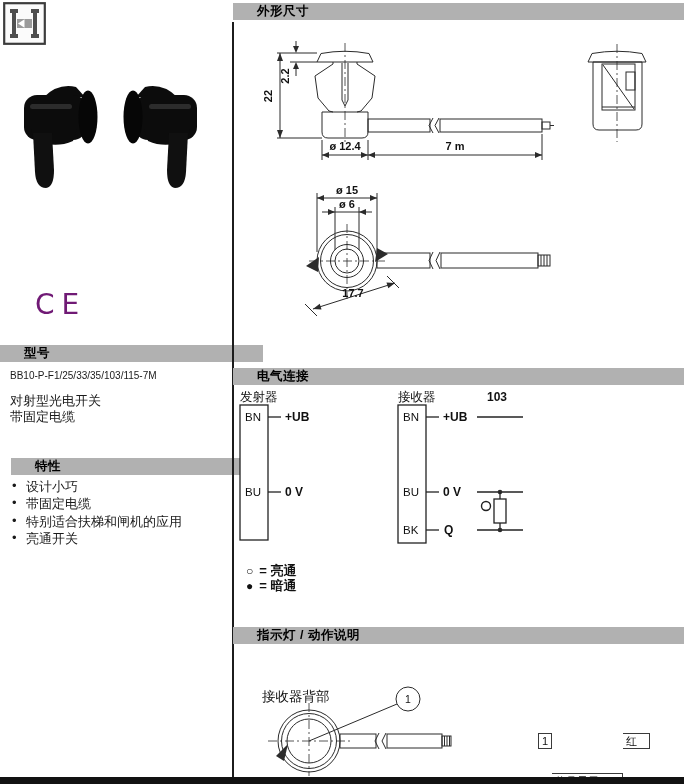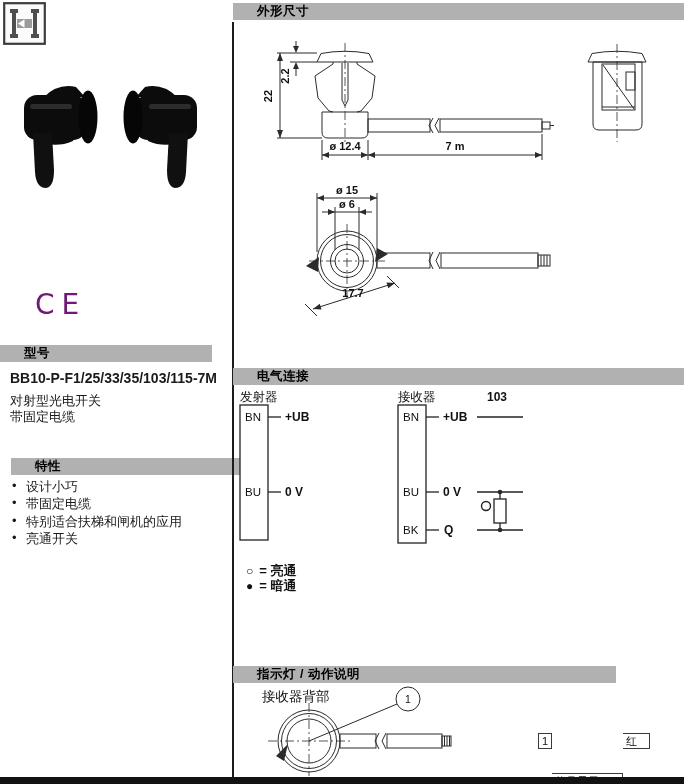--- a/index.html
+++ b/index.html
@@ -12,21 +12,21 @@
     position:absolute;background:#b1b1b1;height:17px;line-height:17px;
     font-weight:bold;font-size:12.5px;padding-left:24px;box-sizing:border-box;
     color:#000;letter-spacing:.5px;
   }
   .vdivider{position:absolute;left:232px;top:22px;width:1.5px;height:755px;background:#1c1c1c;}
   .bottombar{position:absolute;left:0;top:777px;width:684px;height:7px;background:#121212;}
   .ce{
     position:absolute;left:35px;top:288px;font-size:28px;font-weight:400;
     letter-spacing:7px;color:#701a75;font-family:"DejaVu Sans",sans-serif;
   }
-  .model-number{position:absolute;left:10px;top:370px;font-size:14px;font-weight:bold;}
+  .model-number{position:absolute;left:10px;top:370px;font-size:10px;font-weight:normal;}
   .model-desc{position:absolute;left:10px;top:393px;font-size:13px;line-height:16px;}
   .features{position:absolute;left:12px;top:478px;font-size:13px;}
   .feature-row{display:flex;align-items:flex-start;height:17.3px;}
   .feature-row .bullet{width:14px;font-size:13px;}
   .legend-row{position:absolute;left:246px;display:flex;align-items:center;font-size:13px;font-weight:bold;color:#111;}
   .legend-row .sym{font-size:12px;margin-right:6px;}
   .sig-table{
     position:absolute;left:538px;top:733px;display:flex;font-size:11px;height:16px;
     color:#111;
   }
@@ -69,21 +69,21 @@
       <ellipse cx="88" cy="117" rx="9.5" ry="26.5" fill="#060606"></ellipse>
       <path d="M33,138 Q52,150 73,141 L77,129 L31,129 Z" fill="#0c0c0c"></path>
       <path d="M33,133 L52,133 L54,170 Q54,187 46,188 Q36,188 35,172 Z" fill="#101010"></path>
       <rect x="30" y="104" width="42" height="5" rx="2.5" fill="#2c2c2c"></rect>
     </g>
     <use href="#sensorL" transform="translate(221,0) scale(-1,1)"></use>
   </svg>
 
   <div class="ce">CE</div>
 
-  <div class="hdr" style="left:0;top:345px;width:212px">型号</div>
+  <div class="hdr" style="left:0;top:345px;width:263px">型号</div>
   <div class="model-number">BB10-P-F1/25/33/35/103/115-7M</div>
   <div class="model-desc">
     <div>对射型光电开关</div>
     <div>带固定电缆</div>
   </div>
 
   <div class="hdr" style="left:11px;top:458px;width:229px">特性</div>
   <div class="features">
     <div class="feature-row">
       <span class="bullet">•</span>
@@ -252,21 +252,21 @@
 
   <div class="legend-row" style="top:562px">
     <span class="sym">○</span>
     <span>= 亮通</span>
   </div>
   <div class="legend-row" style="top:577px">
     <span class="sym">●</span>
     <span>= 暗通</span>
   </div>
 
-  <div class="hdr" style="left:233px;top:666px;width:383px">指示灯 / 动作说明</div>
+  <div class="hdr" style="left:233px;top:627px;width:451px">指示灯 / 动作说明</div>
 
   <svg style="left:233px;top:664px" width="451" height="113" viewBox="233 664 451 113">
     <text x="262" y="701" style="font-size:13.5px">接收器背部</text>
     <line class="cl" x1="268" y1="741" x2="350" y2="741"></line>
     <line class="cl" x1="309" y1="703" x2="309" y2="776"></line>
     <circle class="dwg" cx="309" cy="741" r="31"></circle>
     <circle class="dwg" cx="309" cy="741" r="27.5"></circle>
     <circle class="dwg" cx="309" cy="741" r="22"></circle>
     <path class="arrow" d="M276,756 L288,744 L284,761 Z"></path>
 

